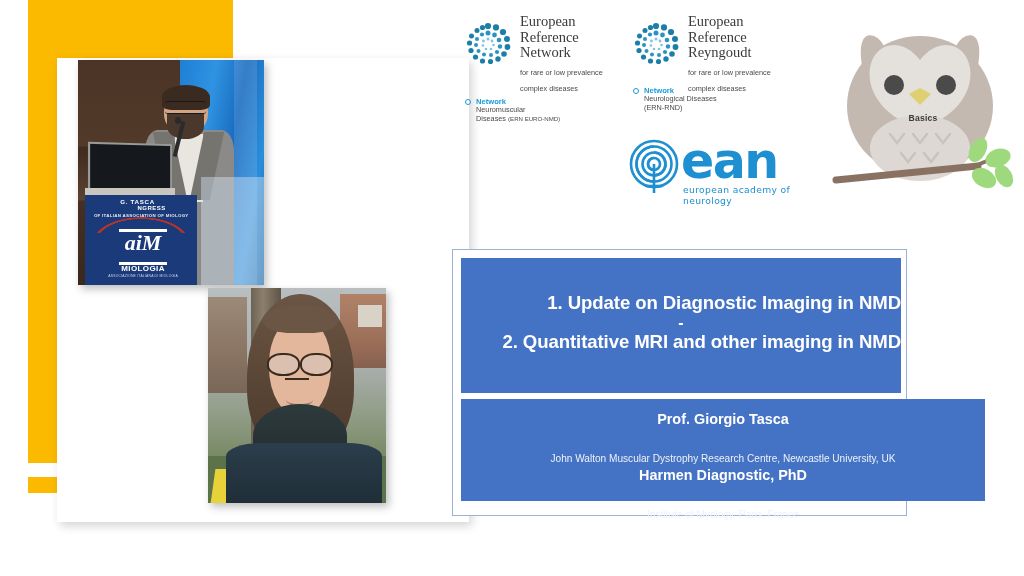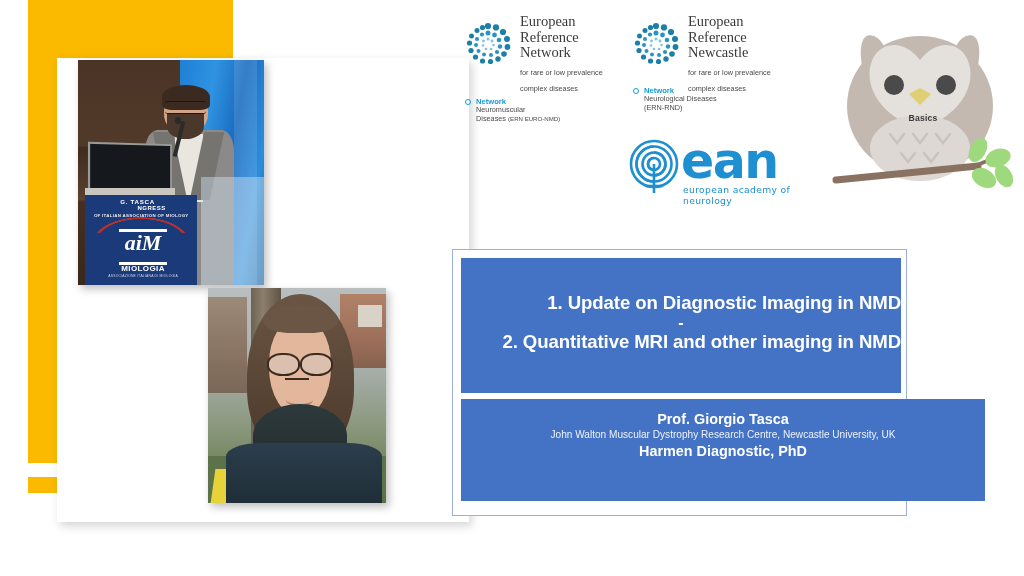--- a/index.html
+++ b/index.html
@@ -120,21 +120,21 @@
   
   .card{position:absolute;left:452px;top:249px;width:455px;height:267px;background:#ffffff;
     border:1px solid #9bb2d6;box-sizing:border-box;}
   .card-top{position:absolute;left:8px;top:8px;width:440px;height:135px;background:#4472C4;}
   .card-bot{position:absolute;left:8px;top:149px;width:524px;height:102px;background:#4472C4;}
   .title-l1,.title-l3{color:#ffffff;font-size:18.6px;font-weight:bold;text-align:right;line-height:22px;
     letter-spacing:-.1px;}
   .title-l2{color:#ffffff;font-size:16px;font-weight:bold;text-align:center;line-height:17px;}
   .card-top .inner{position:absolute;left:0;top:34px;width:100%;}
   .pres-name{color:#ffffff;font-size:14.4px;font-weight:bold;text-align:center;line-height:18px;}
-  .pres-aff{color:#eef2f9;font-size:10.1px;text-align:center;line-height:14px;}
+  .pres-aff{color:#eef2f9;font-size:10.1px;text-align:center;line-height:14px;margin-top:24px;}
   .card-bot .inner{position:absolute;left:0;top:11px;width:100%;}
 </style>
 </head>
 <body>
 
 <div class="stage">
 
   <div class="yellow-top"></div>
   <div class="yellow-bar"></div>
   <div class="yellow-chip"></div>
@@ -297,21 +297,21 @@
             <circle cx="29" cy="31" r="1.3"></circle>
           <circle cx="24" cy="31" r="1.3"></circle>
             <circle cx="21" cy="27.5" r="1.3"></circle>
           <circle cx="21.5" cy="23" r="1.4"></circle>
         </g>
       </svg>
     </div>
     <div class="ern-txt">
       <div class="ern-name">European</div>
       <div class="ern-name">Reference</div>
-      <div class="ern-name">Newcastle</div>
+      <div class="ern-name">Reyngoudt</div>
       <div class="ern-sub">for rare or low prevalence</div>
       <div class="ern-sub">complex diseases</div>
     </div>
     <div class="ern-blocks">
       <div class="ern-block">
         <span class="bullet-ring"></span>
         <div class="ern-ttl">Network</div>
         <div class="ern-body">Neurological Diseases</div>
         <div class="ern-body small">(ERN-RND)</div>
       </div>
@@ -381,17 +381,18 @@
         <div class="title-l1">1. Update on Diagnostic Imaging in NMD</div>
         <div class="title-l2">-</div>
         <div class="title-l3">2. Quantitative MRI and other imaging in NMD</div>
       </div>
     </div>
     <div class="card-bot">
       <div class="inner">
         <div class="pres-name">Prof. Giorgio Tasca</div>
         <div class="pres-aff">John Walton Muscular Dystrophy Research Centre, Newcastle University, UK</div>
         <div class="pres-name">Harmen Diagnostic, PhD</div>
+        <div class="pres-aff">Institute of Myology, Paris, France</div>
       </div>
     </div>
   </div>
 
 </div>
 
 </body></html>

